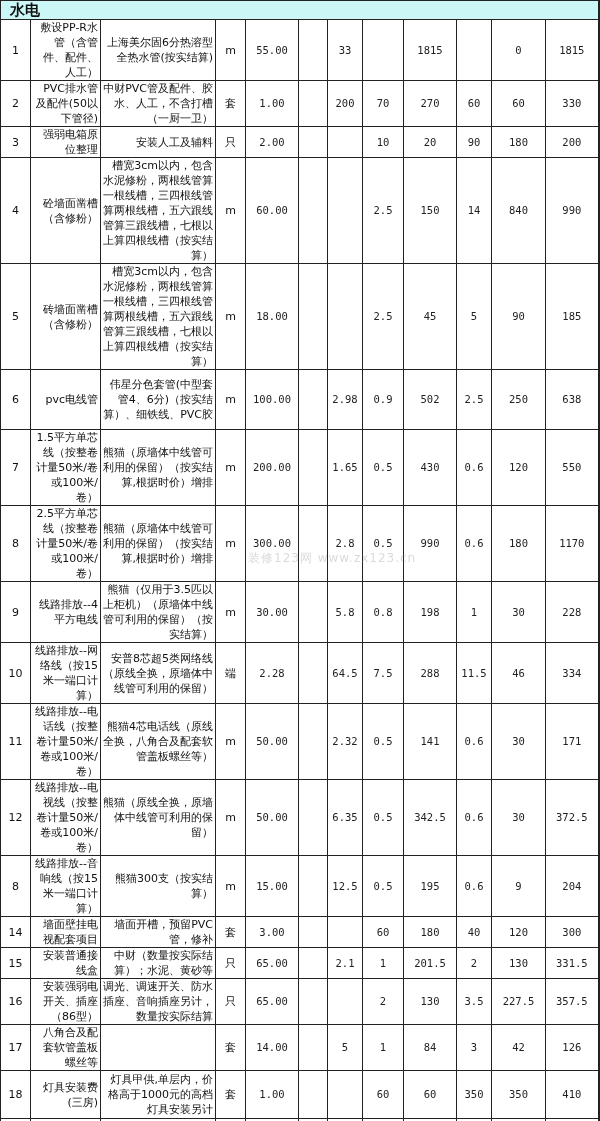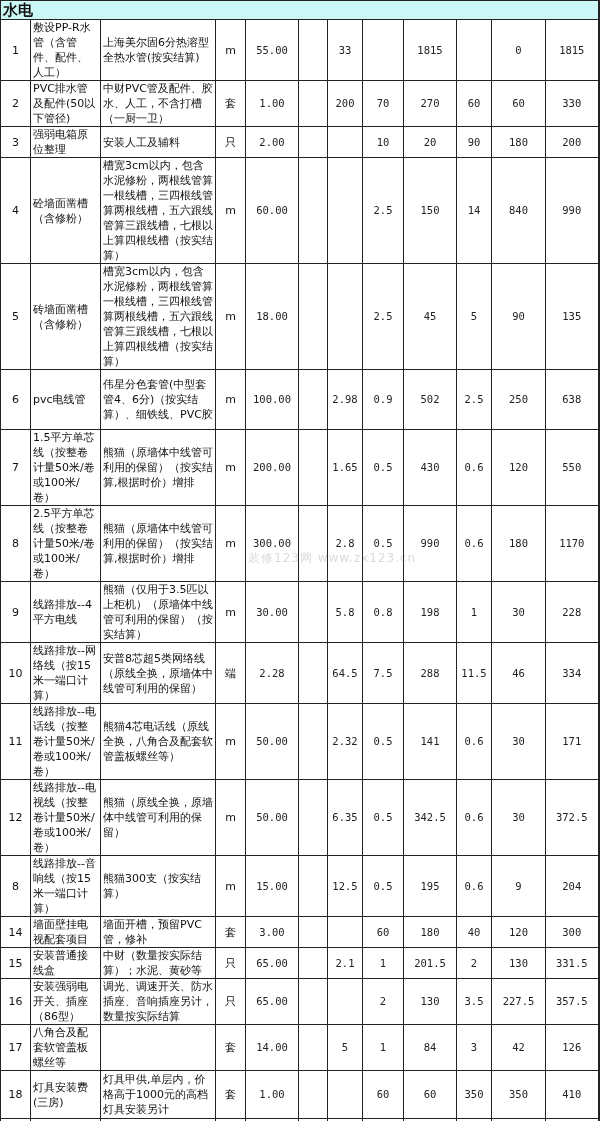--- a/index.html
+++ b/index.html
@@ -3,23 +3,23 @@
 <meta charset="utf-8">
 <style>
   html, body { margin: 0; padding: 0; background: #ffffff; }
   body { width: 600px; height: 1121px; overflow: hidden; position: relative;
          font-family: "DejaVu Sans", "Liberation Sans", sans-serif; color: #111; }
   .sheet { position: absolute; left: 0; top: 0; width: 598px; }
   table { border-collapse: collapse; table-layout: fixed; width: 598px; }
   td { border: 1px solid #222; padding: 0 2px; font-size: 11px; line-height: 15px;
        vertical-align: middle; overflow: hidden; }
   td.title { background: #ccf7f7; font-weight: bold; font-size: 15px; height: 18px;
-             line-height: 18px; padding-left: 2px; border-right: 2px solid #222; }
+             line-height: 18px; padding-left: 9px; border-right: 2px solid #222; }
   td.c { text-align: center; }
-  td.l { text-align: left; word-break: break-all; }
+  td.l { text-align: right; word-break: break-all; }
   td.num { font-family: "DejaVu Sans Mono", "Liberation Mono", monospace; font-size: 10.5px; text-align: center; color: #222; }
   td.bold { font-weight: bold; }
   td.last { border-right: 2px solid #222; }
   tr.totalrow td { border-bottom: 2px solid #222; }
   .watermark { position: absolute; left: 248px; top: 550px; color: rgba(150,150,150,0.35);
                font-size: 12px; white-space: nowrap; pointer-events: none; letter-spacing: 1px; }
 </style>
 </head>
 <body>
 
@@ -104,21 +104,21 @@
           <td class="l">砖墙面凿槽（含修粉）</td>
           <td class="l">槽宽3cm以内，包含水泥修粉，两根线管算一根线槽，三四根线管算两根线槽，五六跟线管算三跟线槽，七根以上算四根线槽（按实结算）</td>
           <td class="c">m</td>
           <td class="num">18.00</td>
           <td class="num"></td>
           <td class="num"></td>
           <td class="num">2.5</td>
           <td class="num">45</td>
           <td class="num">5</td>
           <td class="num">90</td>
-          <td class="num last">135</td>
+          <td class="num last">185</td>
         </tr>
         <tr style="height: 60px;">
           <td class="c">6</td>
           <td class="l">pvc电线管</td>
           <td class="l">伟星分色套管(中型套管4、6分)（按实结算）、细铁线、PVC胶</td>
           <td class="c">m</td>
           <td class="num">100.00</td>
           <td class="num"></td>
           <td class="num">2.98</td>
           <td class="num">0.9</td>

